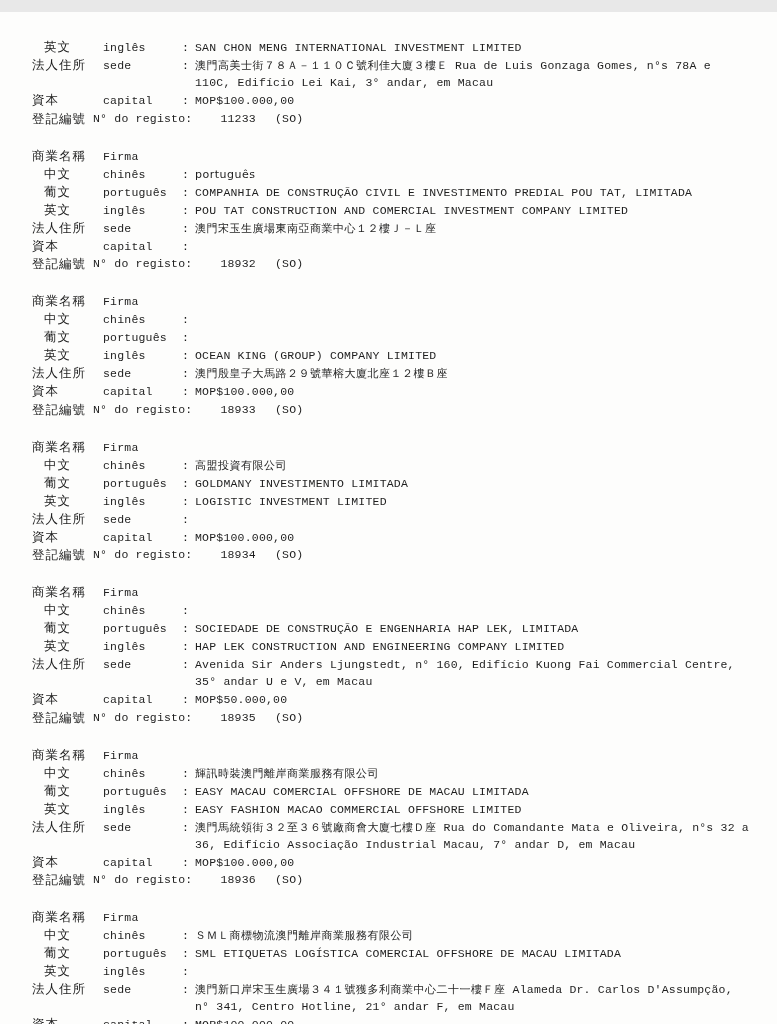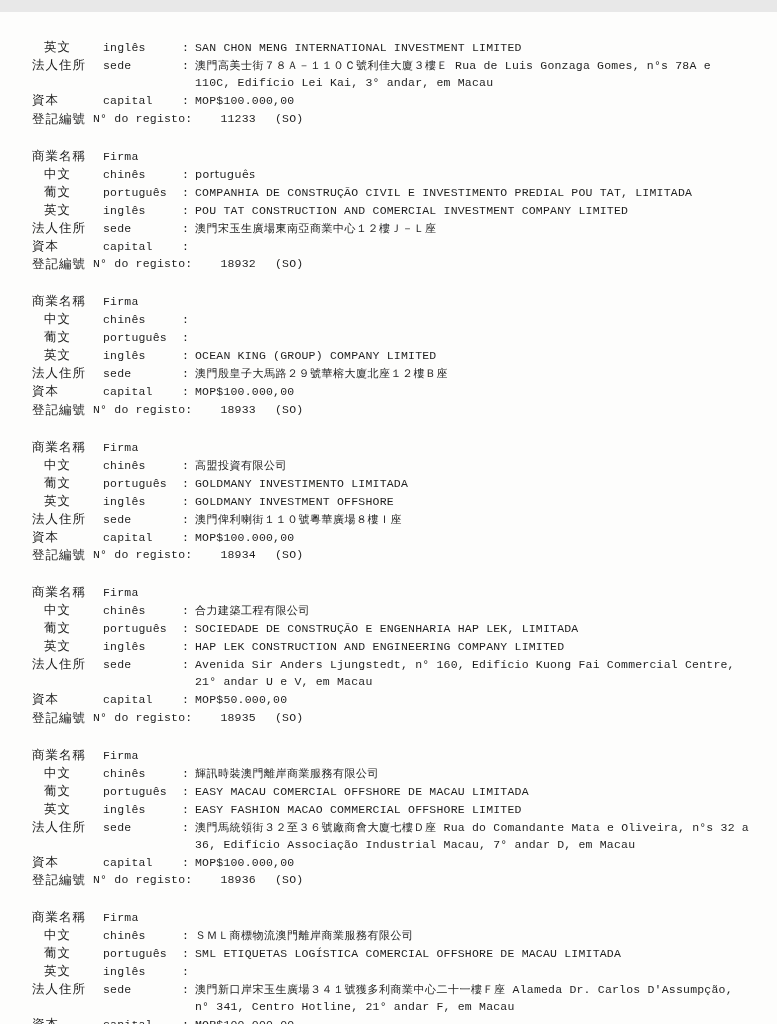--- a/index.html
+++ b/index.html
@@ -184,27 +184,26 @@
     <div class="row">
       <span class="zh ind">葡文</span>
       <span class="la">português</span>
       <span class="colon">:</span>
       <span class="val la">GOLDMANY INVESTIMENTO LIMITADA</span>
     </div>
     <div class="row">
       <span class="zh ind">英文</span>
       <span class="la">inglês</span>
       <span class="colon">:</span>
-      <span class="val la">GOLDMANY INVESTMENT OFFSHORE</span>
-    </div>
-    <div class="row">
-      <span class="zh">法人住所</span>
-      <span class="la">sede</span>
-      <span class="colon">:</span>
-      <span class="val mixed"><span class="zhpart">澳門俾利喇街１１０號粵華廣場８樓Ｉ座</span><span></span></span>
+      <span class="val la">LOGISTIC INVESTMENT LIMITED</span>
+    </div>
+    <div class="row">
+      <span class="zh">法人住所</span>
+      <span class="la">sede</span>
+      <span class="colon">:</span>
     </div>
     <div class="row">
       <span class="zh">資本</span>
       <span class="la">capital</span>
       <span class="colon">:</span>
       <span class="val la">MOP$100.000,00</span>
     </div>
     <div class="row-registo la">
       <span class="zh">登記編號</span>
       <span class="la pt-lab">N° do registo:</span>
@@ -217,39 +216,38 @@
     <div class="row">
       <span class="zh">商業名稱</span>
       <span class="la">Firma</span>
       <span></span>
         <span></span>
     </div>
     <div class="row">
       <span class="zh ind">中文</span>
       <span class="la">chinês</span>
       <span class="colon">:</span>
-      <span class="val zhonly">合力建築工程有限公司</span>
     </div>
     <div class="row">
       <span class="zh ind">葡文</span>
       <span class="la">português</span>
       <span class="colon">:</span>
       <span class="val la">SOCIEDADE DE CONSTRUÇÃO E ENGENHARIA HAP LEK, LIMITADA</span>
     </div>
     <div class="row">
       <span class="zh ind">英文</span>
       <span class="la">inglês</span>
       <span class="colon">:</span>
       <span class="val la">HAP LEK CONSTRUCTION AND ENGINEERING COMPANY LIMITED</span>
     </div>
     <div class="row">
       <span class="zh">法人住所</span>
       <span class="la">sede</span>
       <span class="colon">:</span>
-      <span class="val mixed"><span class="zhpart"></span><span>Avenida Sir Anders Ljungstedt, n° 160, Edifício Kuong Fai Commercial Centre, 21° andar U e V, em Macau</span></span>
+      <span class="val mixed"><span class="zhpart"></span><span>Avenida Sir Anders Ljungstedt, n° 160, Edifício Kuong Fai Commercial Centre, 35° andar U e V, em Macau</span></span>
     </div>
     <div class="row">
       <span class="zh">資本</span>
       <span class="la">capital</span>
       <span class="colon">:</span>
       <span class="val la">MOP$50.000,00</span>
     </div>
     <div class="row-registo la">
       <span class="zh">登記編號</span>
       <span class="la pt-lab">N° do registo:</span>

